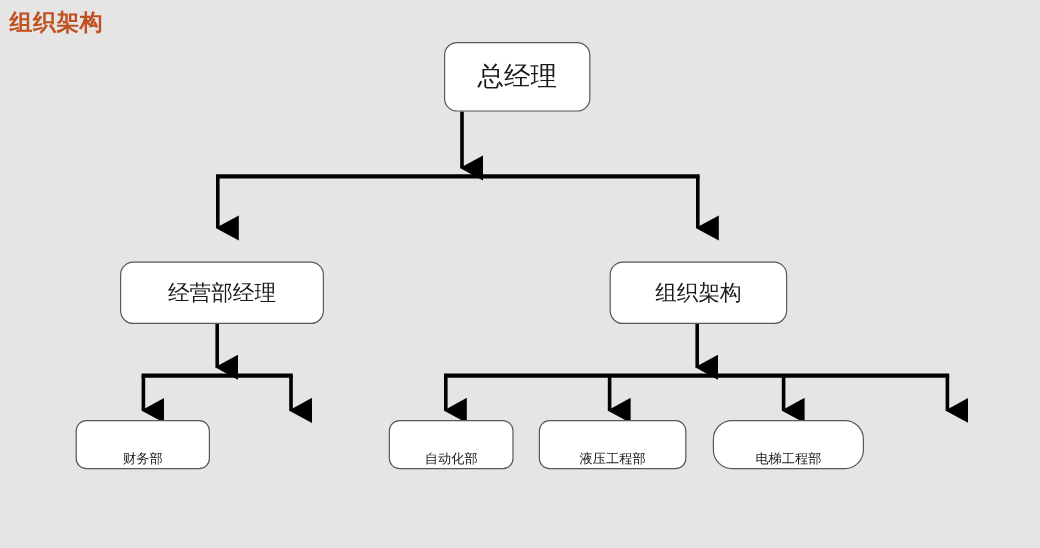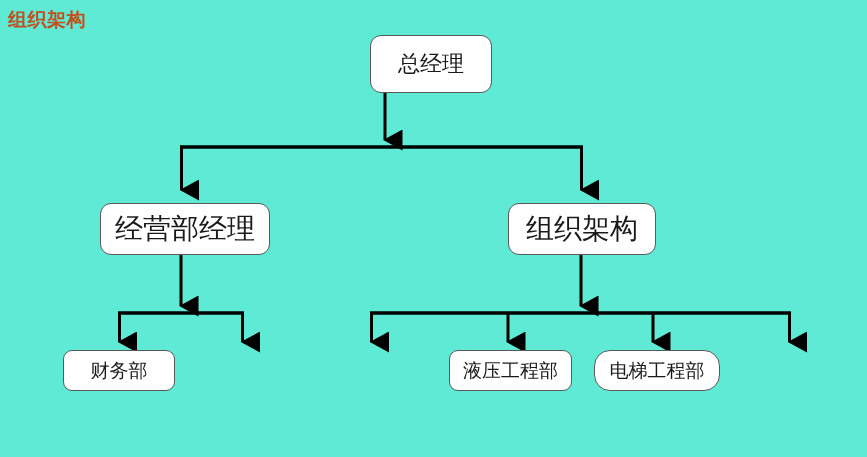--- a/index.html
+++ b/index.html
@@ -7,21 +7,21 @@
     padding: 0;
     background: #ffffff;
   }
   body {
     font-family: "DejaVu Sans", "Liberation Sans", sans-serif;
   }
   #canvas {
     position: relative;
     width: 867px;
     height: 457px;
-    background: #5eead4;
+    background: #e5e5e5;
     overflow: hidden;
   }
   #title {
     position: absolute;
     left: 8px;
     top: 10px;
     font-size: 19px;
     font-weight: bold;
     color: #c0501e;
     letter-spacing: 0.5px;
@@ -35,22 +35,22 @@
     border: 1.5px solid #595959;
     border-radius: 9px;
     display: flex;
     align-items: center;
     justify-content: center;
     color: #1a1a1a;
     white-space: nowrap;
     font-weight: normal;
   }
   .node.lvl1 { font-size: 22px; border-radius: 11px; margin-left: 46px; }
-  .node.lvl2 { font-size: 28px; border-radius: 11px; }
-  .node.lvl3 { font-size: 19px; border-radius: 9px; }
+  .node.lvl2 { font-size: 18px; border-radius: 11px; margin-top: 15px; }
+  .node.lvl3 { font-size: 11px; border-radius: 9px; align-items: flex-end; }
 
   #edges {
     position: absolute;
     left: 0;
     top: 0;
     width: 867px;
     height: 457px;
     pointer-events: none;
   }
 </style>
@@ -111,20 +111,23 @@
 
   <div class="node lvl2" style="left:508px; top:203px; width:148px; height:52px;">
     <span>组织架构</span>
   </div>
 
   <div class="node lvl3" style="left:63px; top:350px; width:112px; height:41px;">
     <span>财务部</span>
   </div>
 
 
+  <div class="node lvl3" style="left:324px; top:350px; width:104px; height:41px;">
+    <span>自动化部</span>
+  </div>
 
   <div class="node lvl3" style="left:449px; top:350px; width:123px; height:41px;">
     <span>液压工程部</span>
   </div>
 
   <div class="node lvl3" style="left:594px; top:350px; width:126px; height:41px;border-radius:16px;">
     <span>电梯工程部</span>
   </div>
 
 

